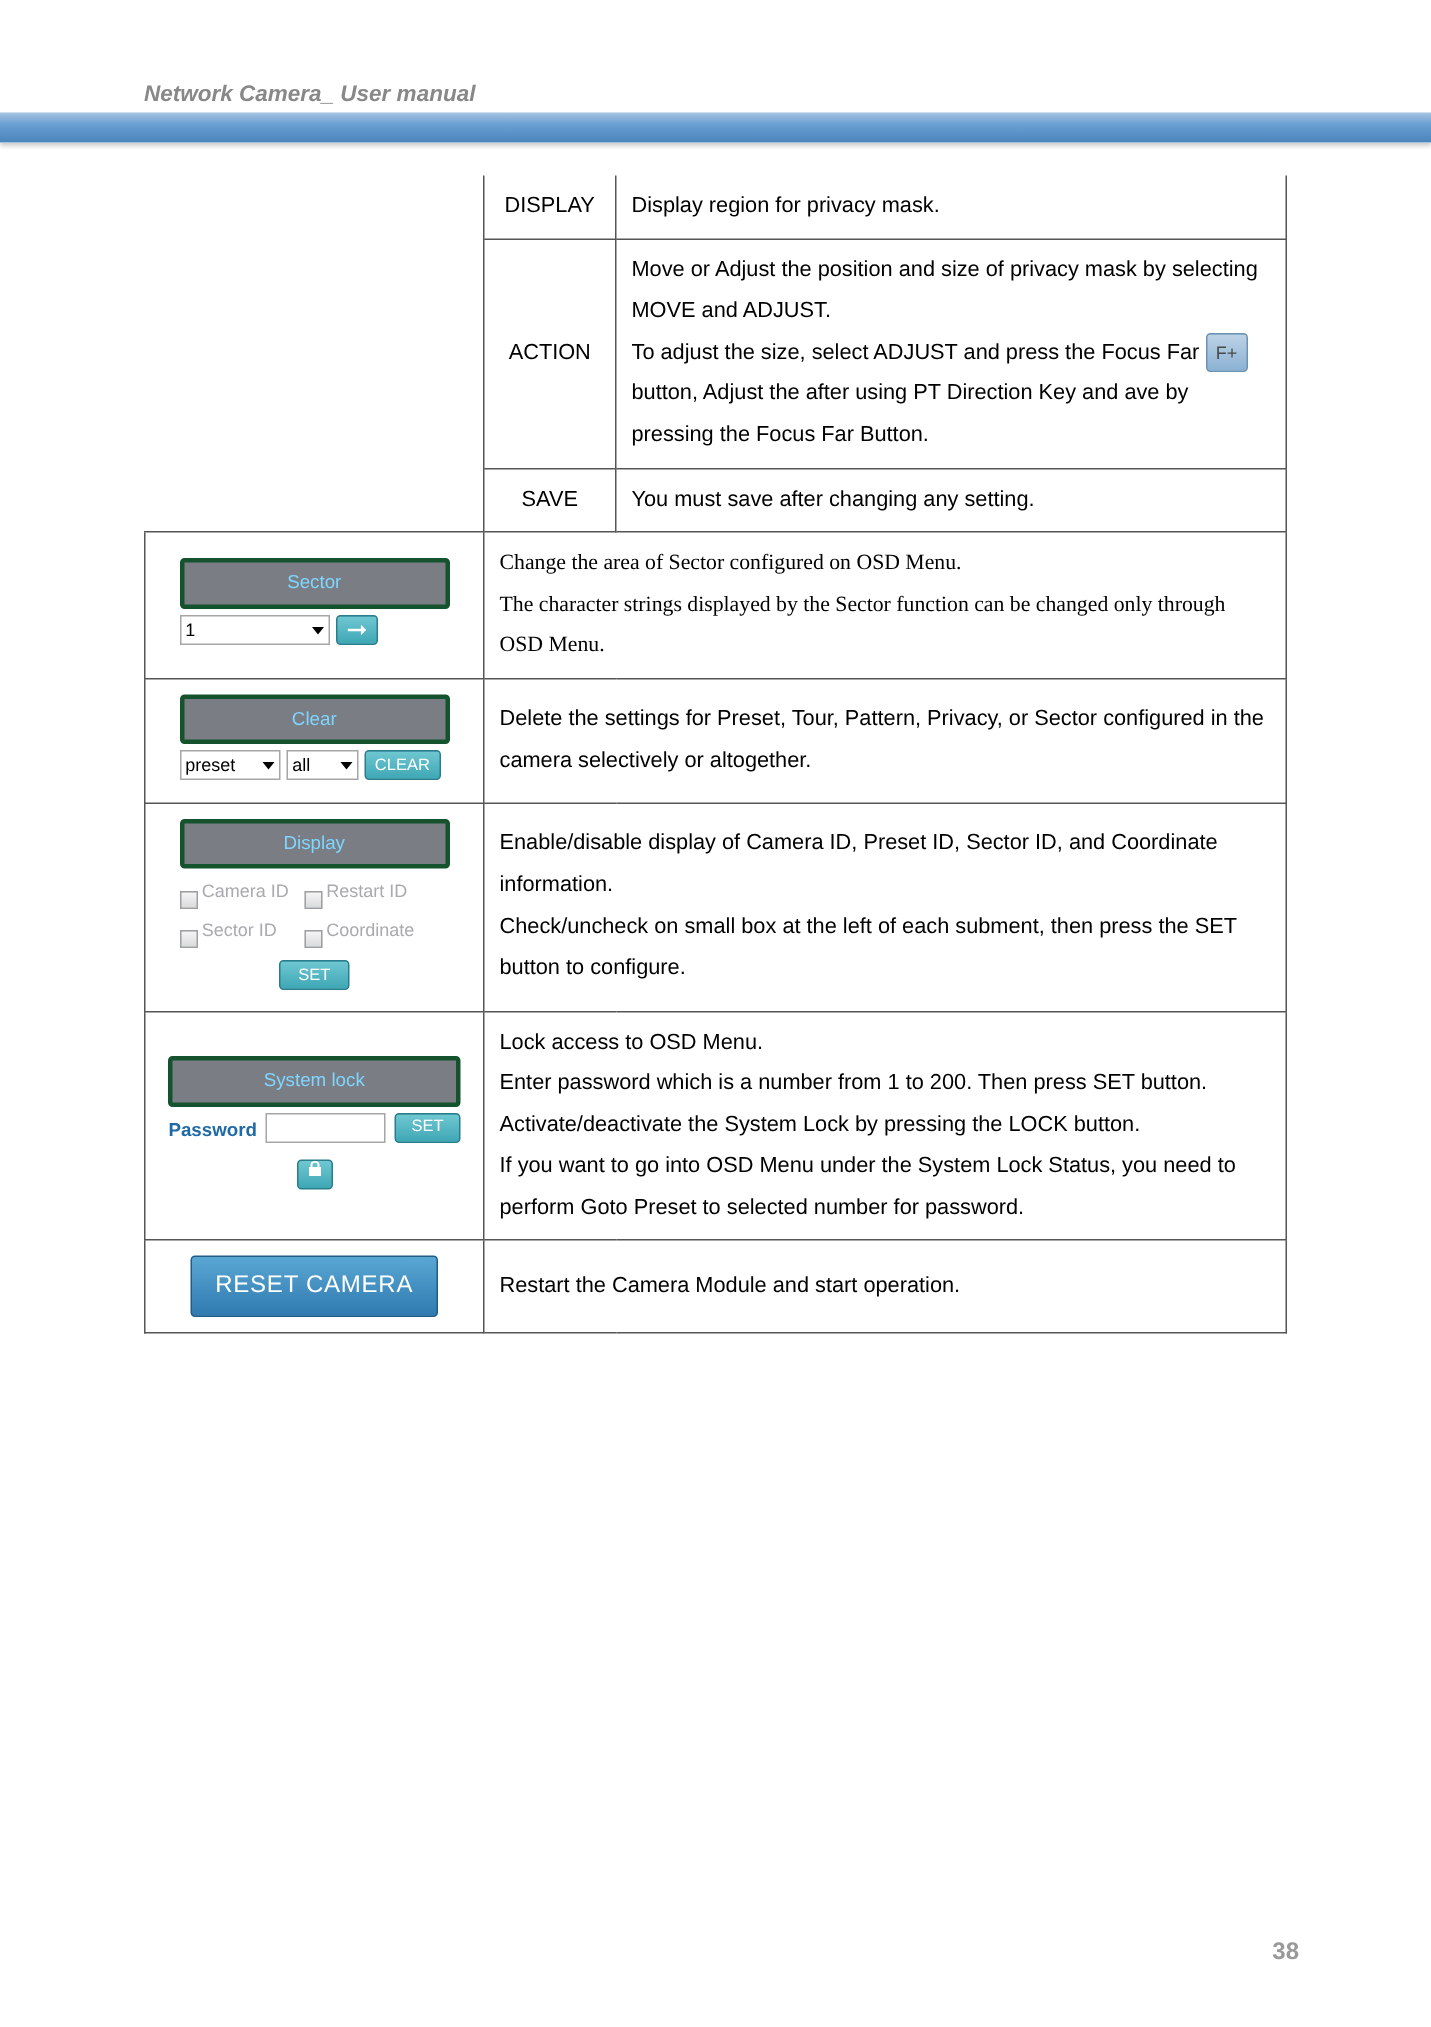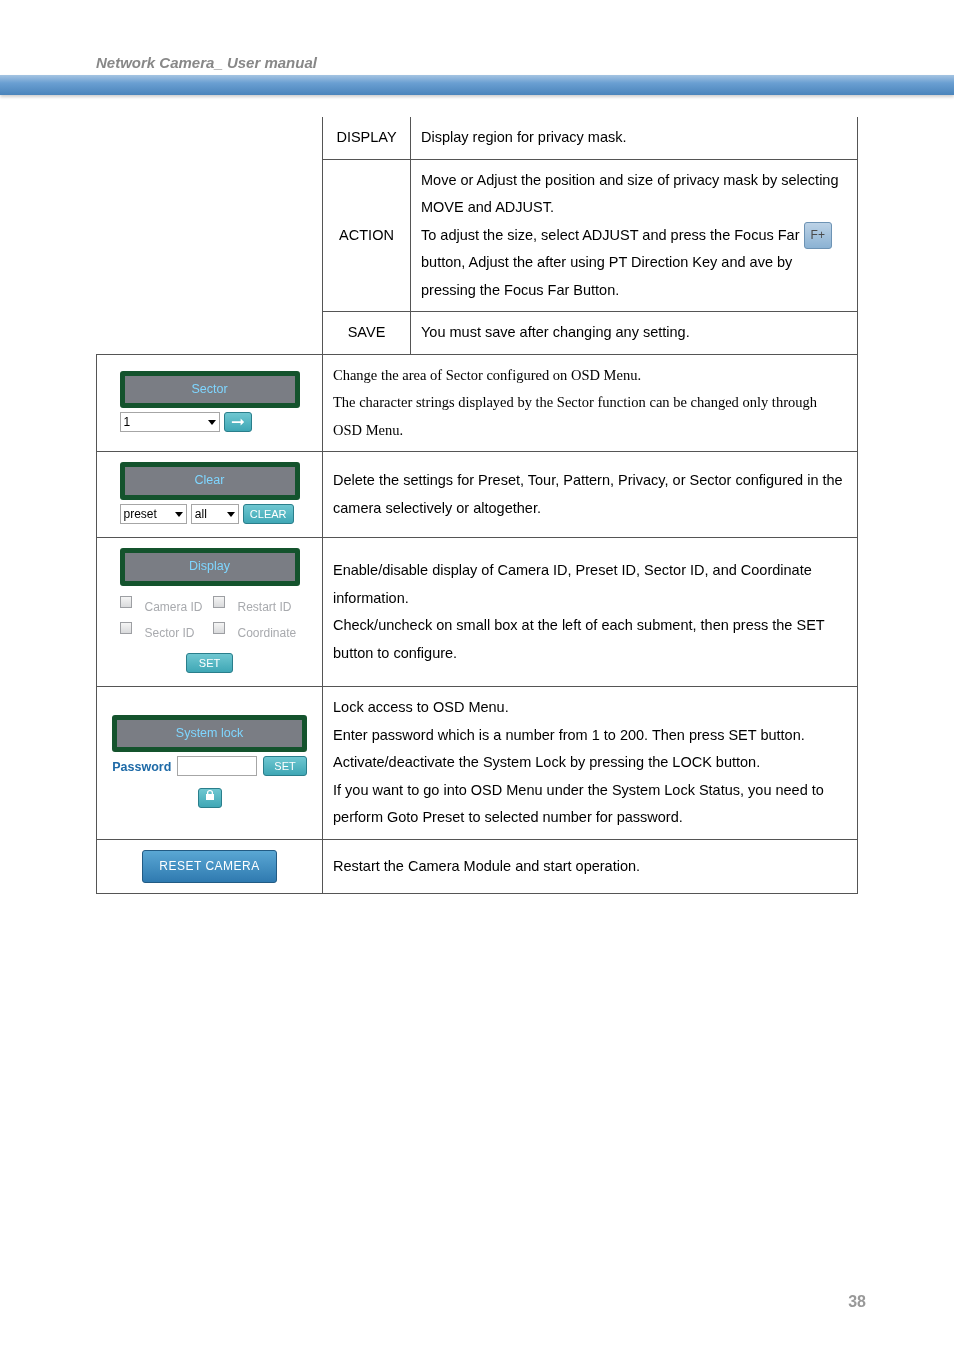--- a/index.html
+++ b/index.html
@@ -54,21 +54,21 @@
   .no-left-border { border-left: none !important; }
   .no-top-border { border-top: none !important; }
 
   
   .panel {
     display: inline-block;
     text-align: left;
   }
   .panel-title {
     background: #7a7d84;
-    border: 5px solid #14532d;
+    border: 3px solid #14532d;
     border-radius: 3px;
     color: #7fd6ff;
     font-size: 12.5px;
     padding: 2px 8px;
     display: block;
     text-align: center;
     min-width: 180px;
     font-family: Arial, sans-serif;
   }
   .panel-body {
@@ -106,22 +106,22 @@
     height: 20px;
   }
   .btn-teal.icon svg { width: 14px; height: 12px; fill: #fff; }
   .row-inline { display: flex; gap: 4px; align-items: center; }
 
   .chk-label {
     color: #a8aaae;
     font-size: 12px;
     font-family: Arial, sans-serif;
     display: inline-flex;
-    align-items: flex-start;
-    gap: 13px;
+    align-items: flex-end;
+    gap: 3px;
   }
   .chk {
     width: 12px; height: 12px;
     border: 1px solid #9d9fa3;
     background: linear-gradient(to bottom,#f5f5f5,#d9dadc);
     display: inline-block;
   }
   .display-grid { display: inline-grid; grid-template-columns: auto auto; gap: 3px 10px; justify-items:start;}
   .set-row { text-align:center; margin-top:4px;}
   .lock-icon svg { width: 14px; height: 14px; fill:#fff; }
@@ -132,21 +132,21 @@
     display:inline-flex;align-items:center;justify-content:center;
     width:24px;height:20px;
   }
   .sys-lock-row { display:flex; gap:6px; align-items:flex-start; }
   .pwd-label { color:#1e6aa7; font-size:12.5px; font-family:Arial,sans-serif; font-weight:bold;}
   .pwd-input { width:80px;height:20px;border:1px solid #a6a6a6;background:#fff;display:inline-block;}
   .reset-btn {
     background: linear-gradient(to bottom, #5aa7d4, #2f7ab0);
     border: 1px solid #225b84;
     color: #fff;
-    font-size: 12px;
+    font-size: 16px;
     font-family: Arial, sans-serif;
     padding: 4px 16px;
     border-radius: 3px;
     display: inline-block;
     letter-spacing: 0.5px;
   }
   .f-plus {
     display:inline-block;
     background: linear-gradient(to bottom, #bcd2e6, #8bb2d3);
     border:1px solid #6d93b4;

